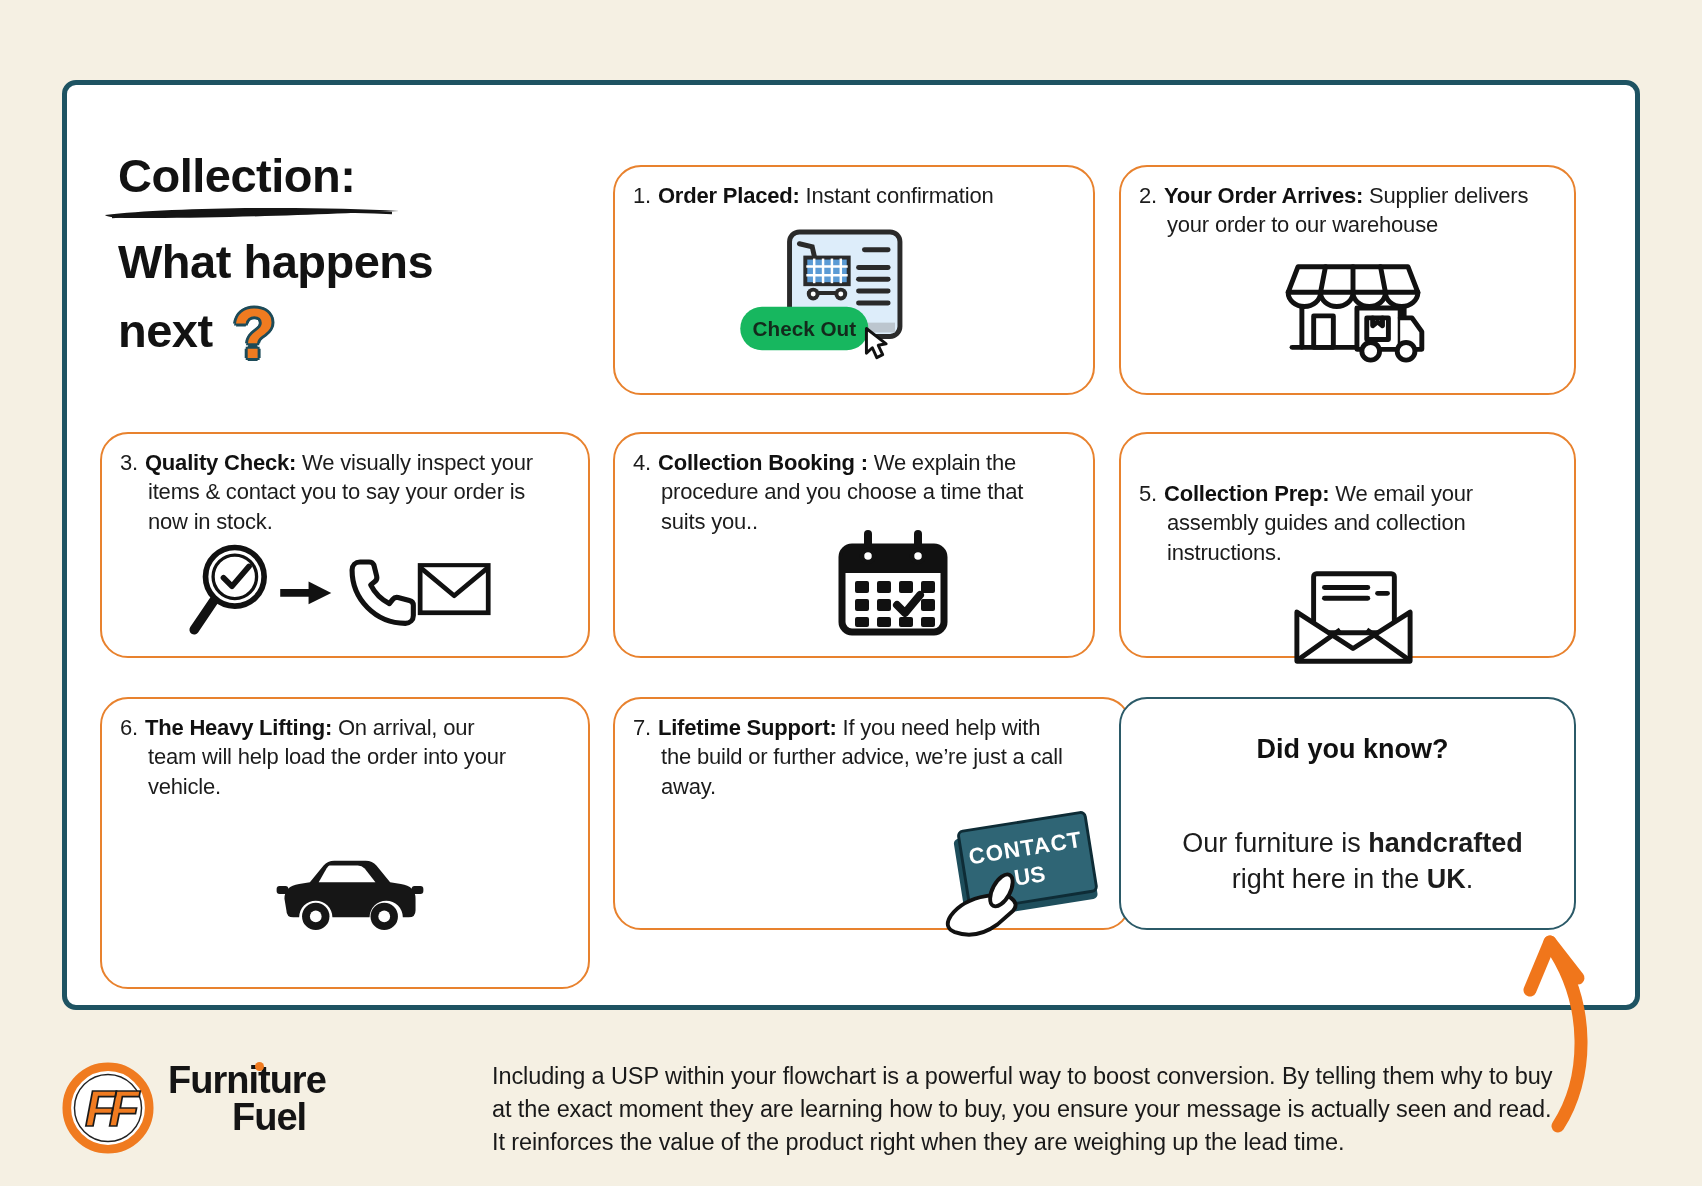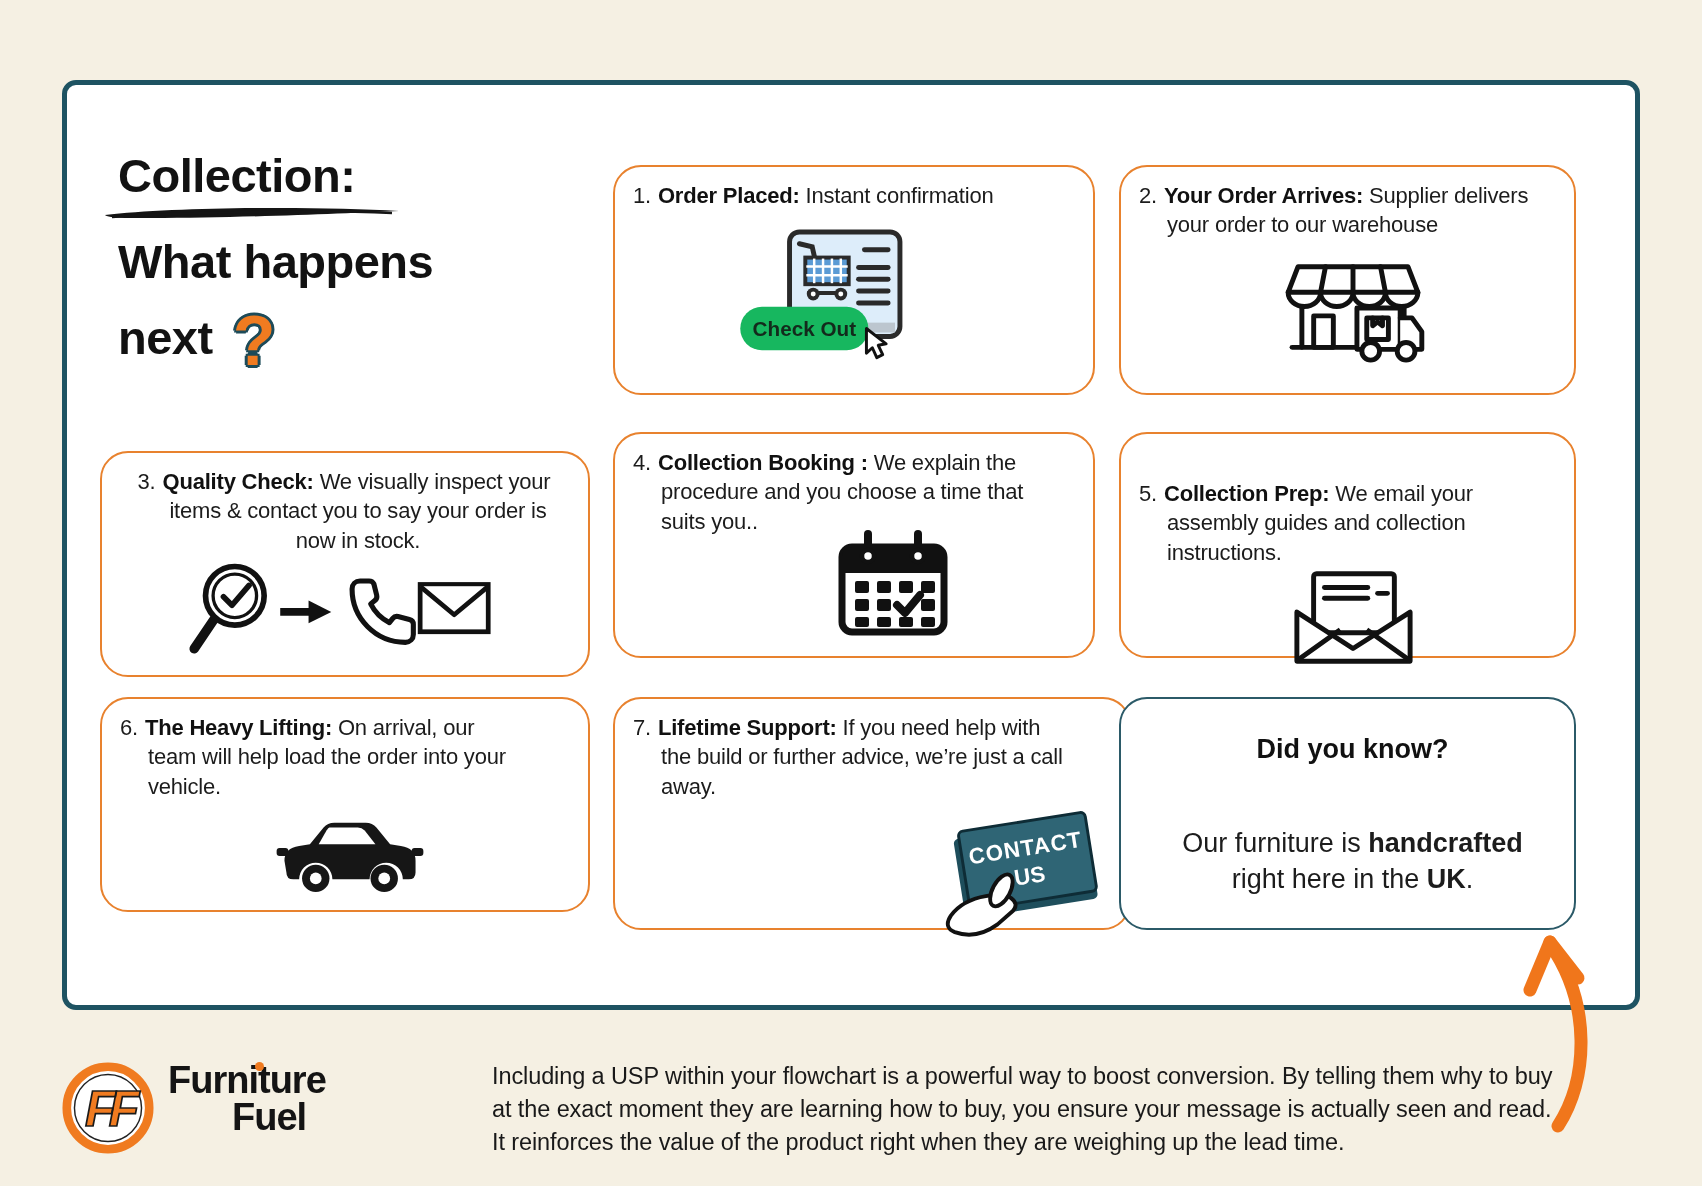--- a/index.html
+++ b/index.html
@@ -11,21 +11,21 @@
   }
   .panel{
     position:absolute;left:62px;top:80px;width:1568px;height:920px;
     background:#ffffff;border:5px solid #1E5362;border-radius:14px;
   }
   
   .title-block{position:absolute;left:118px;top:150px;width:430px;}
   .t1,.t2,.t3{font-size:47px;font-weight:800;color:#121212;letter-spacing:-.5px;line-height:1.1;}
   .underline-svg{display:block;margin:2px 0 6px -16px;}
   .t2{margin-top:14px;}
-  .t3{margin-top:15px;display:flex;align-items:center;}
+  .t3{margin-top:8px;display:flex;align-items:center;}
   .qmark{
     font-size:70px;font-weight:900;color:#F07B20;margin-left:20px;line-height:1;
     text-shadow:3px 0 0 #1D4B59,-3px 0 0 #1D4B59,0 3px 0 #1D4B59,0 -3px 0 #1D4B59,
       2px 2px 0 #1D4B59,-2px 2px 0 #1D4B59,2px -2px 0 #1D4B59,-2px -2px 0 #1D4B59;
     transform:translateY(4px);
   }
   
   .box{
     position:absolute;background:#fff;border:2.5px solid #E8822E;border-radius:28px;
     padding:14px 8px 10px 18px;box-sizing:border-box;
@@ -33,24 +33,24 @@
   }
   .step-text{
     margin:0;font-size:22px;line-height:1.34;color:#1c1c1c;letter-spacing:-.2px;
     padding-left:28px;text-indent:-28px;
   }
   .step-text .num{margin-right:7px;}
   .step-text b{font-weight:700;color:#111;}
   .icon-row{flex:1;display:flex;align-items:center;justify-content:center;}
   .s1{left:613px;top:165px;width:482px;height:230px;}
   .s2{left:1119px;top:165px;width:457px;height:230px;}
-  .s3{left:100px;top:451px;width:490px;height:226px;text-align:center;}
+  .s3{left:100px;top:432px;width:490px;height:226px;}
   .s4{left:613px;top:432px;width:482px;height:226px;}
   .s5{left:1119px;top:432px;width:457px;height:226px;}
-  .s6{left:100px;top:697px;width:490px;height:215px;justify-content:flex-end;}
+  .s6{left:100px;top:697px;width:490px;height:292px;justify-content:flex-end;}
   .s7{left:613px;top:697px;width:518px;height:233px;}
   .s2 .step-text{max-width:432px;}
   .s3 .step-text{max-width:420px;}
   .s4 .step-text{max-width:378px;}
   .s5 .step-text{max-width:348px;margin-top:31px;}
   .s6 .step-text{max-width:375px;}
   .s7 .step-text{max-width:402px;}
   .s1 .icon-row{transform:translateX(-32px);}
   .s4 .icon-row{transform:translate(34px,-8px);}
   .s7 .icon-row{justify-content:flex-end;padding-right:18px;}

